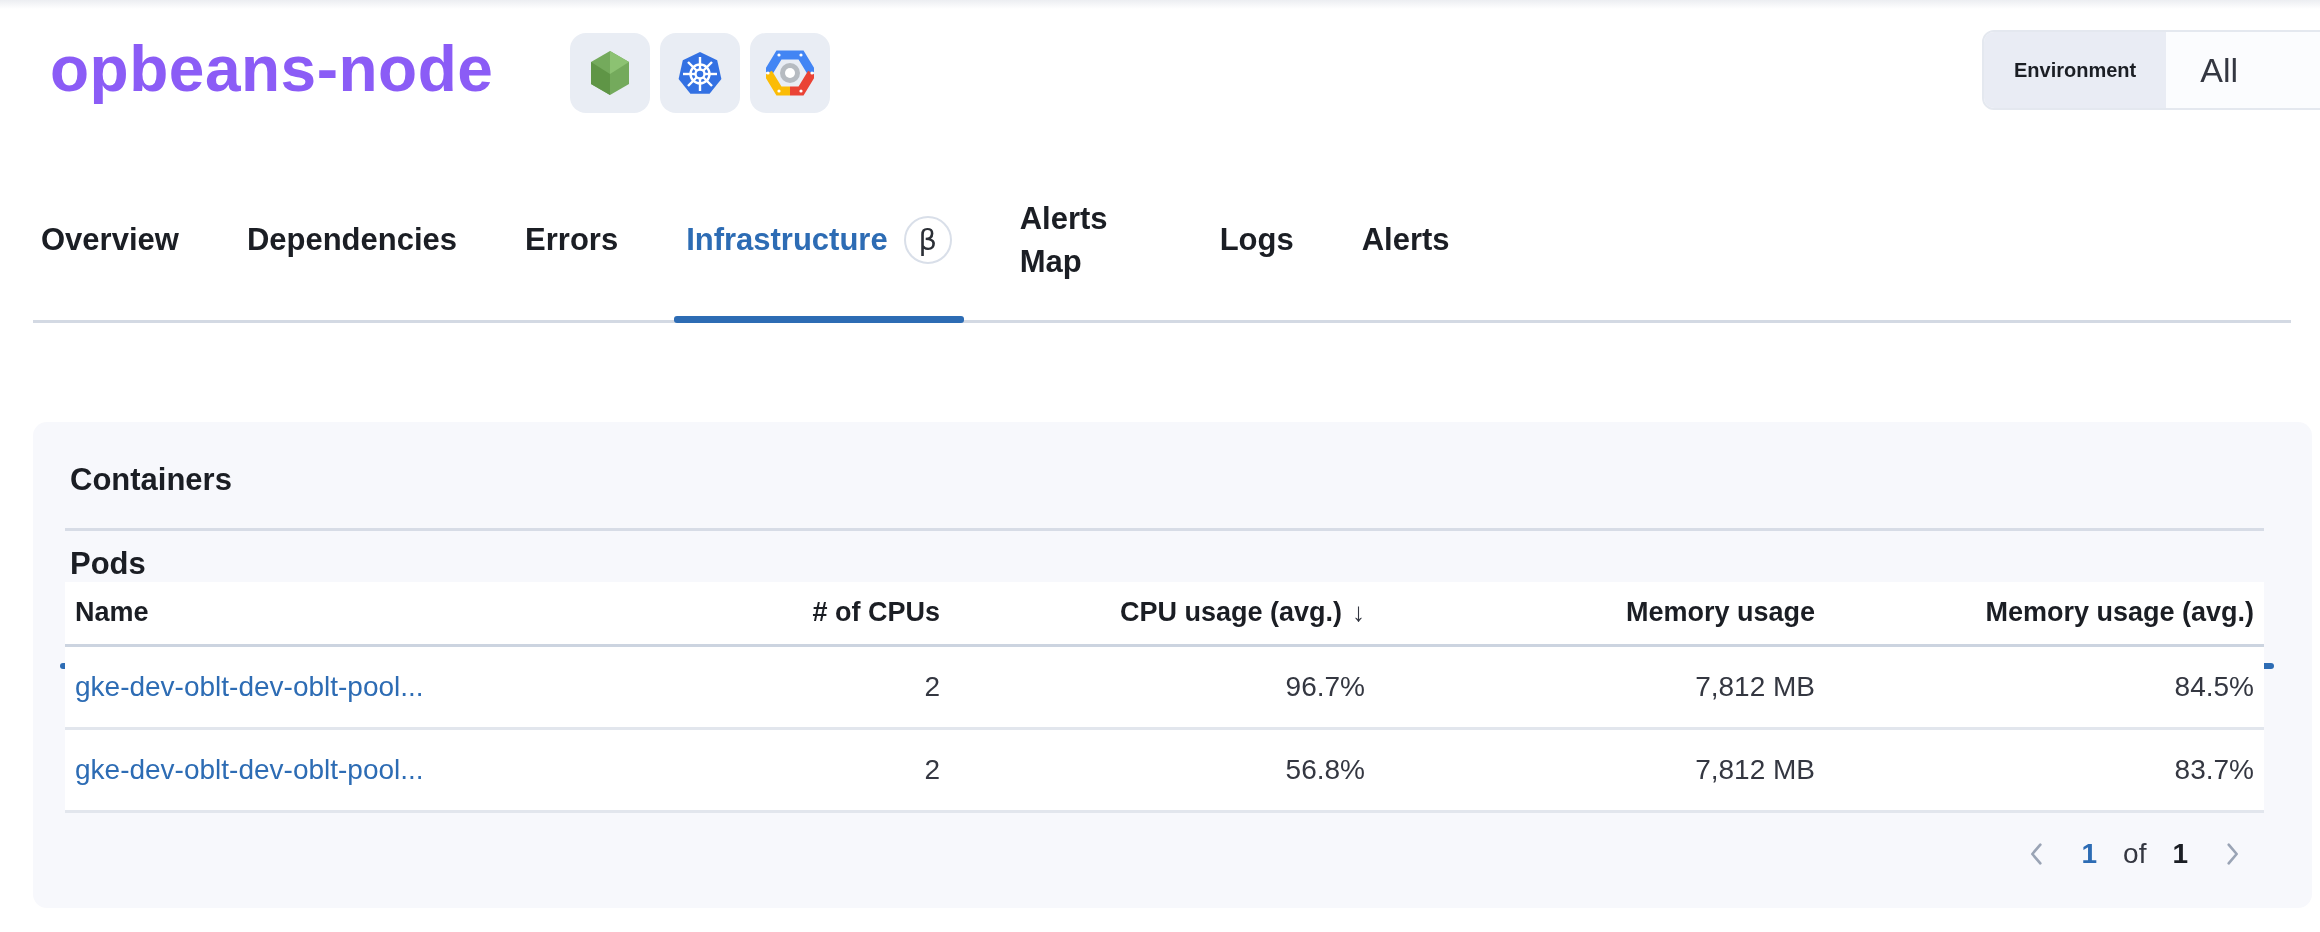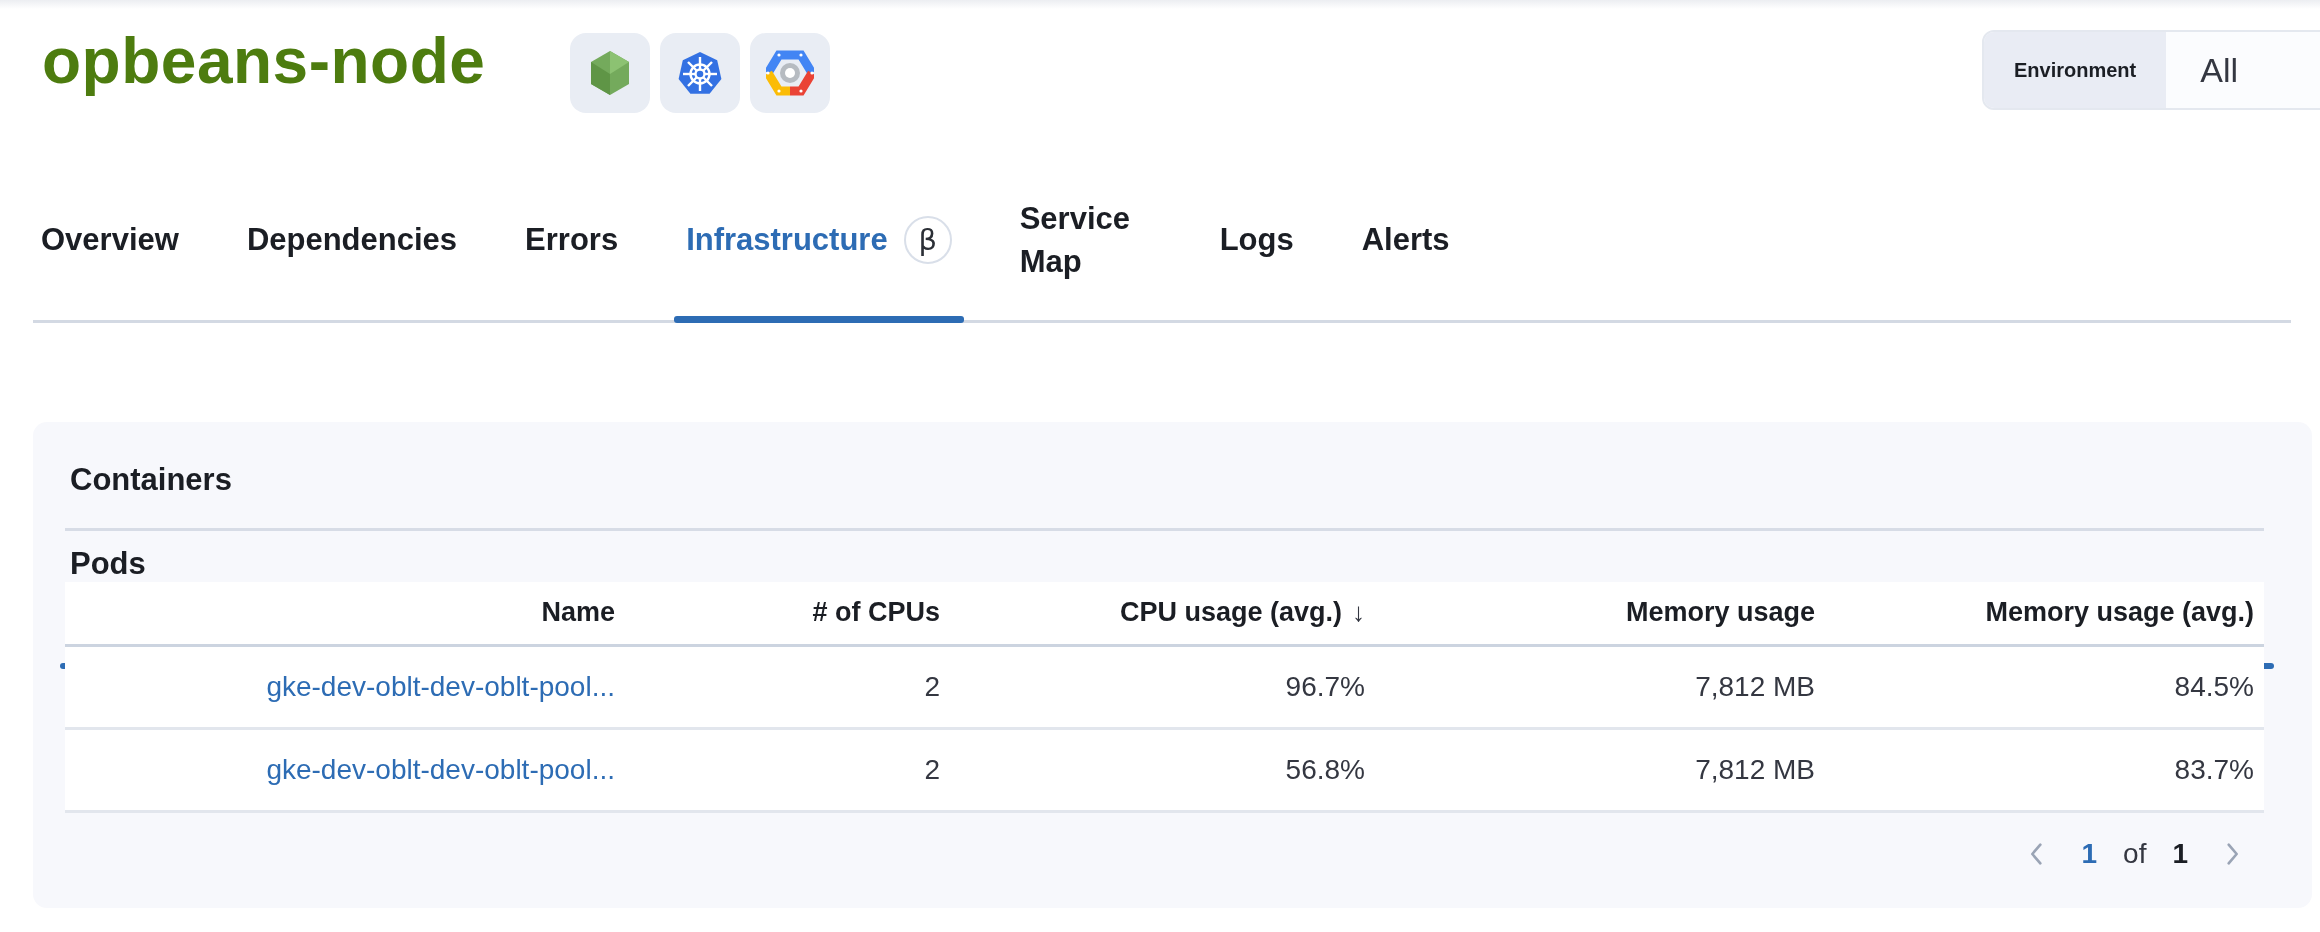--- a/index.html
+++ b/index.html
@@ -15,23 +15,23 @@
   }
 
   
   .top-shadow {
     position: absolute; top: 0; left: 0; width: 100%; height: 9px;
     background: linear-gradient(#eceef2, #ffffff);
   }
 
   
   .page-title {
-    position: absolute; left: 38px; top: 10px; margin: 4px;
+    position: absolute; left: 38px; top: 10px; margin: 12px;
     font-size: 64px; line-height: 94px; font-weight: 700;
-    letter-spacing: 0.5px; color: #4d7c0f;
+    letter-spacing: 0.5px; color: #8b5cf6;
   }
   .service-badges {
     position: absolute; left: 570px; top: 33px;
     display: flex; gap: 10px;
   }
   .icon-badge {
     width: 80px; height: 80px; border-radius: 16px;
     background: #e9edf4;
     display: flex; align-items: center; justify-content: center;
   }
@@ -107,21 +107,21 @@
   }
   .hosts-table th {
     height: 63px; font-size: 27px; font-weight: 700; color: #1b1e24;
     border-bottom: 3px solid #ccd4e0; text-align: right;
     padding: 0 10px; white-space: nowrap;
   }
   .hosts-table td {
     height: 83px; font-size: 28px; color: #343741; text-align: right;
     padding: 0 10px; border-bottom: 3px solid #e2e6ed; white-space: nowrap;
   }
-  .hosts-table th.col-name, .hosts-table td.col-name { text-align: right; }
+  .hosts-table th.col-name, .hosts-table td.col-name { text-align: left; }
   .sort-arrow { margin-left: 10px; font-size: 26px; font-weight: 400; color: #343741; }
   .host-link { color: #2d6cb4; text-decoration: none; cursor: pointer; }
 
   
   .pagination {
     position: absolute; right: 62px; top: 410px; height: 44px;
     display: flex; align-items: center; gap: 26px; font-size: 28px;
   }
   .page-btn {
     width: 36px; height: 36px; display: flex; align-items: center;
@@ -198,21 +198,21 @@
       <span>Dependencies</span>
     </div>
     <div class="tab">
       <span>Errors</span>
     </div>
     <div class="tab active">
       <span>Infrastructure</span>
       <span class="beta-badge">β</span>
     </div>
     <div class="tab">
-      <span class="wrap-label">Service Map</span>
+      <span class="wrap-label">Alerts Map</span>
     </div>
     <div class="tab">
       <span>Logs</span>
     </div>
     <div class="tab">
       <span>Alerts</span>
     </div>
   </nav>
 
   <section class="panel">

